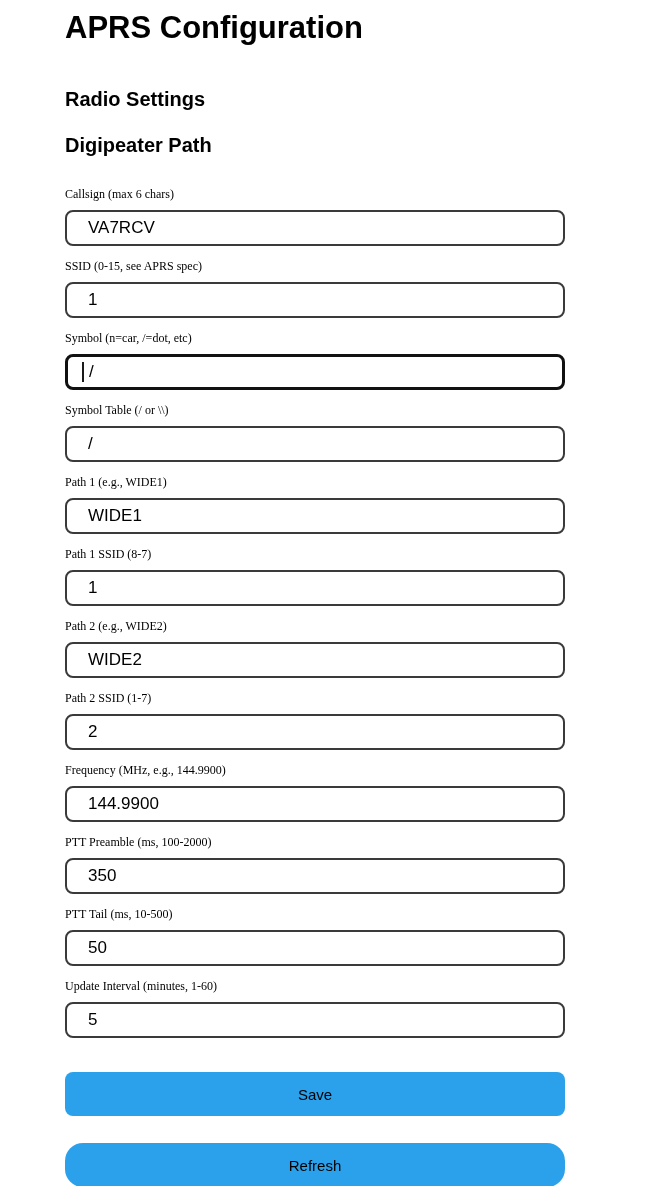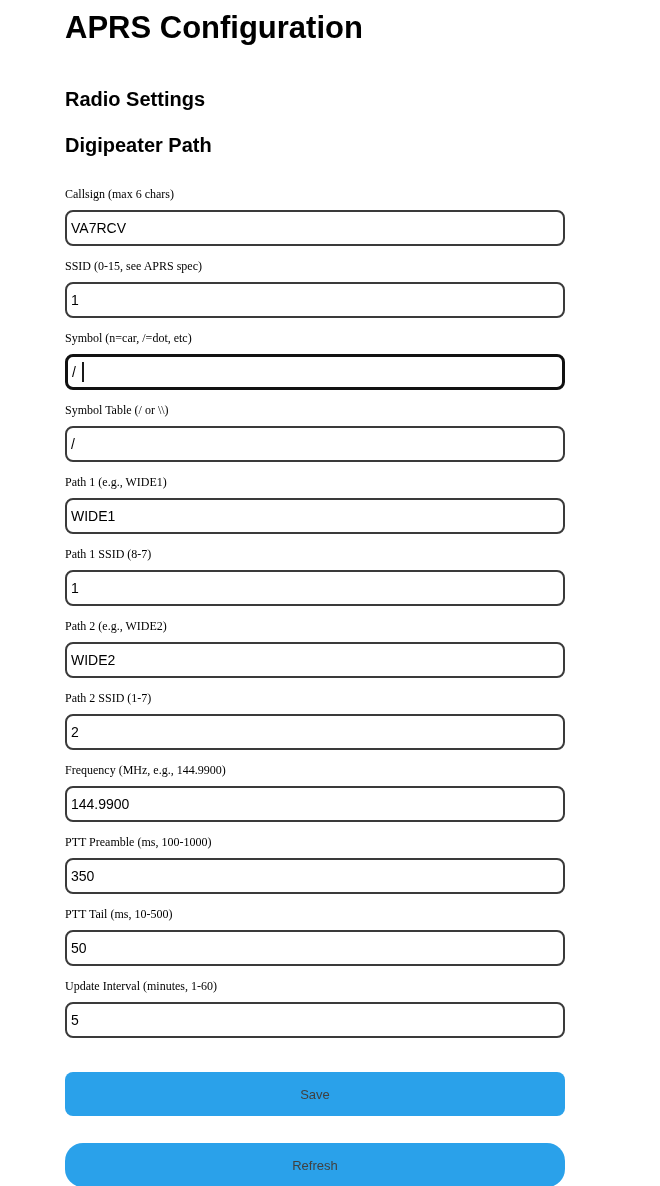--- a/index.html
+++ b/index.html
@@ -35,22 +35,22 @@
     margin-bottom: 6px;
     font-family: Liberation Serif, serif;
   }
   .input-wrap { position: relative; }
   .field input {
     display: block;
     width: 100%;
     height: 36px;
     border: 2px solid #3a3a3a;
     border-radius: 8px;
-    padding: 0 4px;
-    font-size: 14px;
+    padding: 0 21px;
+    font-size: 17px;
     font-family: "Liberation Sans", sans-serif;
     color: #000;
     background: #fff;
     outline: none;
   }
   .field input.focused {
     border: 3px solid #111111;
   }
   .caret {
     position: absolute;
@@ -60,22 +60,22 @@
     height: 20px;
     background: #1a1a1a;
   }
   .btn {
     display: block;
     width: 100%;
     height: 44px;
     border: none;
     border-radius: 8px;
     background: #2aa1ea;
-    color: #404040;
-    font-size: 13px;
+    color: #000000;
+    font-size: 15px;
     font-family: "Liberation Sans", sans-serif;
     cursor: pointer;
   }
   .btn-save { margin-top: 34px; }
   .btn-refresh { margin-top: 27px; border-radius: 18px; }
 </style>
 </head>
 <body>
 
 <div class="container">
@@ -143,21 +143,21 @@
   </div>
 
   <div class="field">
     <label>Frequency (MHz, e.g., 144.9900)</label>
     <div class="input-wrap">
       <input type="text" value="144.9900" style="">
     </div>
   </div>
 
   <div class="field">
-    <label>PTT Preamble (ms, 100-1000)</label>
+    <label>PTT Preamble (ms, 100-2000)</label>
     <div class="input-wrap">
       <input type="text" value="350" style="">
     </div>
   </div>
 
   <div class="field">
     <label>PTT Tail (ms, 10-500)</label>
     <div class="input-wrap">
       <input type="text" value="50" style="">
     </div>

